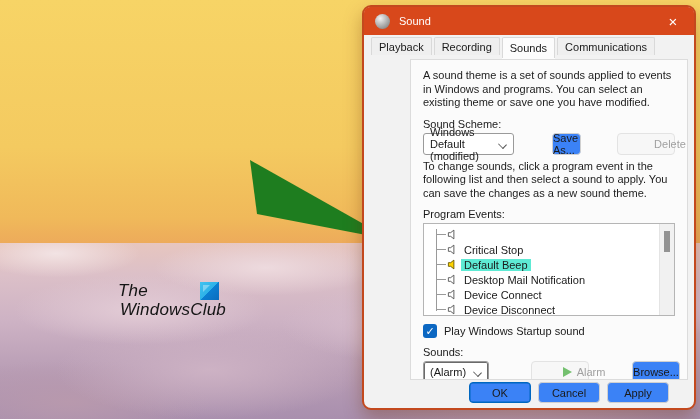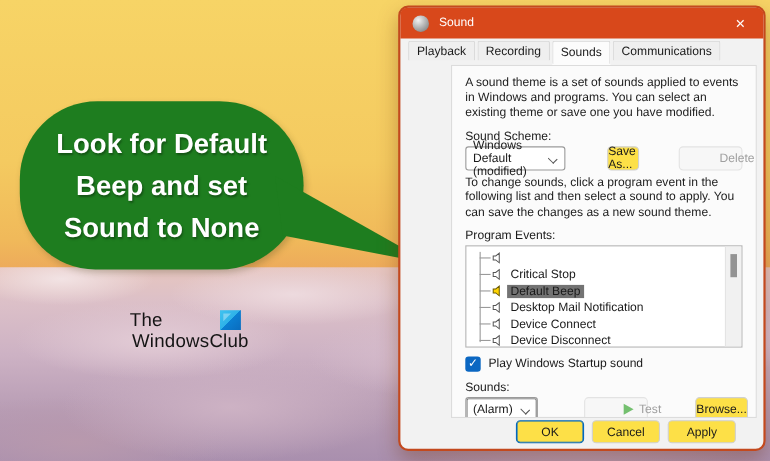--- a/index.html
+++ b/index.html
@@ -18,21 +18,21 @@
       radial-gradient(180px 50px at 20% 38%, #e3ccd6 0%, rgba(227,204,214,0) 70%),
       radial-gradient(200px 56px at 60% 46%, #d9c0cf 0%, rgba(217,192,207,0) 70%),
       radial-gradient(170px 48px at 90% 36%, #decae2 0%, rgba(222,202,216,0) 70%),
       radial-gradient(220px 70px at 30% 72%, #cdb2c4 0%, rgba(205,178,196,0) 70%),
       radial-gradient(240px 80px at 75% 82%, #c3a6bb 0%, rgba(195,166,187,0) 70%),
       radial-gradient(200px 60px at 10% 90%, #b899ad 0%, rgba(184,153,173,0) 70%),
       linear-gradient(180deg,#e7c6bf 0%,#dcc0c8 18%,#cdb2c4 45%,#b79cb4 75%,#a98fae 100%);
   }
 
   
-  .logo { position:absolute; left:118px; top:281px; color:#141414; line-height:19px; font-size:17px; letter-spacing:.2px; }
+  .logo { position:absolute; left:118px; top:281px; color:#141414; line-height:19px; font-size:17px; letter-spacing:.2px;font-style:italic; }
   .logo .l2 { margin-left:2px; }
   .logo-mark { position:absolute; left:200px; top:282px; width:19px; height:18px;
     background:linear-gradient(135deg,#41c3f0 0%,#2eb2e8 49%,#0b7fd2 50%,#0a6cbe 100%); }
   .logo-mark:before { content:""; position:absolute; left:3px; top:3px; width:0; height:0;
     border-left:7px solid rgba(255,255,255,.35); border-bottom:7px solid transparent; }
 
   
   .bubble { position:absolute; left:18px; top:92px; width:258px; height:153px;
     background:var(--bubble_green,#1e7d1f); border-radius:72px 78px 78px 70px;
     display:flex; flex-direction:column; justify-content:center; align-items:center;
@@ -65,40 +65,40 @@
   .fieldlabel { margin-top:8px; margin-bottom:3px; }
 
   .row { display:flex; align-items:center;gap:30px; }
   .combobox { position:relative; background:#fff; border:1px solid #9a9a9a; border-radius:3px;
     height:22px; display:flex; align-items:center; padding:0 22px 0 6px; }
   .combobox .chev { position:absolute; right:7px; top:7px; width:7px; height:7px;
     border-right:1.4px solid #555; border-bottom:1.4px solid #555; transform:rotate(45deg) scale(1,.8); }
   .combo-scheme { width:165px; }
   .combo-sounds { width:172px; box-shadow:inset 0 0 0 1px #6b6b6b; }
 
-  .btn { height:22px; background:#fde047; border:1px solid #d0d0d0; border-radius:4px;
+  .btn { height:22px; background:#3b82f6; border:1px solid #d0d0d0; border-radius:4px;
     display:flex; align-items:center; justify-content:center; font-size:11px; color:#1a1a1a; }
   .btn.disabled { color:#a0a0a0; background:#f7f7f7; border-color:#e3e3e3;padding-left:48px; }
   .btn-saveas { width:62px; margin-left:8px; }
   .btn-delete { width:58px; margin-left:6px; }
   .btn-test { width:58px; margin-left:12px; }
   .btn-browse { width:60px; margin-left:13px; }
   .play-tri { width:0; height:0; border-left:9px solid #5cb85c; border-top:5.5px solid transparent;
     border-bottom:5.5px solid transparent; margin-right:5px; }
   .btn-test.disabled .play-tri { border-left-color:#74c06f; }
 
   
   .listbox { position:relative; margin-top:2px; height:93px; background:#fff; border:1px solid #b5b5b5; overflow:hidden; }
   .treeline { position:absolute; left:12px; top:5px; bottom:4px; width:0; border-left:1px solid #9a9a9a; }
   .lb-rows { position:absolute; left:0; top:3px; right:15px; }
   .lb-row { height:15px; display:flex; align-items:center; }
   .dash { width:10px; border-top:1px solid #9a9a9a; margin-left:12px; }
   .spk { margin-left:1px; display:flex; }
   .lb-label { margin-left:6px; font-size:11px; white-space:nowrap; }
-  .lb-row.selected .lb-label { background:#737373; padding:0 3px; margin-left:3px; }
+  .lb-row.selected .lb-label { background:#5eead4; padding:0 3px; margin-left:3px; }
   .lb-scroll { position:absolute; right:0; top:0; bottom:0; width:15px; background:#f1f1f1; border-left:1px solid #e4e4e4; }
   .lb-thumb { position:absolute; left:4px; top:7px; width:6px; height:21px; background:#939393; }
 
   
   .check-row { display:flex; align-items:center; margin-top:8px; }
   .checkbox { width:14px; height:14px; border-radius:3px; background:var(--checkbox_blue,#0b67c2);
     color:#fff; font-size:11px; line-height:14px; text-align:center; }
   .check-label { margin-left:7px; }
 
   
@@ -115,25 +115,20 @@
 <div class="stage">
   <div class="sky"></div>
   <div class="clouds"></div>
 
   <div class="logo">
     <div>The</div>
     <div class="l2">WindowsClub</div>
   </div>
   <div class="logo-mark"></div>
 
-  <div class="bubble">
-    <div class="line">Look for Default</div>
-    <div class="line">Beep and set</div>
-    <div class="line">Sound to None</div>
-  </div>
   <svg class="bubble-tail" viewBox="0 0 150 95">
     <polygon points="5,8 147,88 12,62" style="fill:var(--bubble_green,#1e7d1f)"></polygon>
   </svg>
 
   <div class="dialog">
     <div class="titlebar">
       <div class="sound-ball"></div>
       <span class="title-text">Sound</span>
       <div class="close-btn">
         <span>×</span>
@@ -237,21 +232,21 @@
       </div>
 
       <div class="fieldlabel">Sounds:</div>
       <div class="row">
         <div class="combobox combo-sounds">
           <span>(Alarm)</span>
           <span class="chev"></span>
         </div>
         <div class="btn btn-test disabled">
           <span class="play-tri"></span>
-          <span>Test</span>
+          <span>Alarm</span>
         </div>
         <div class="btn btn-browse">
           <span>Browse...</span>
         </div>
       </div>
     </div>
 
     <div class="footer">
       <div class="btn btn-footer btn-ok">
         <span>OK</span>

